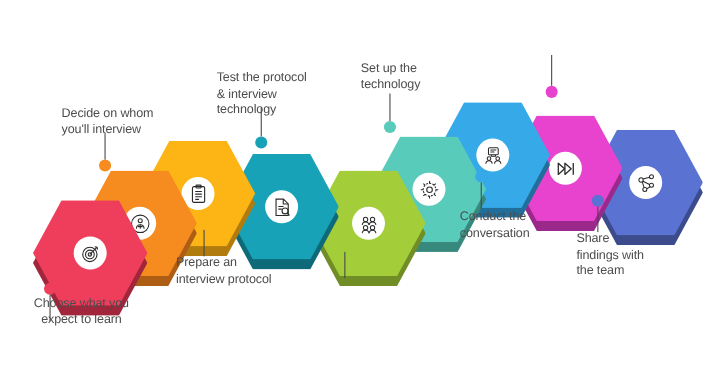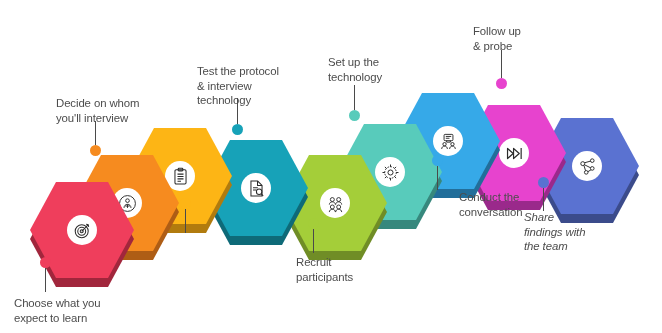--- a/index.html
+++ b/index.html
@@ -63,21 +63,21 @@
             <path d="M11 13 L19 5"></path>
             <path d="M16.6 4.2 L19.2 4.8 L19.8 7.4"></path>
           </svg>
         </div>
       </div>
     </div>
     <div class="conn down" style="left: 40px; top: 257px; z-index: 40;">
       <div class="dot" style="background: rgb(239, 62, 92);"></div>
       <div class="stem" style="height: 24px; top: 11px;"></div>
     </div>
-    <div class="label right" style="left: 14px; top: 296px; width: 120px; color: rgb(76, 76, 76); z-index: 45;">Choose what you
+    <div class="label right" style="left: 14px; top: 269px; width: 120px; color: rgb(76, 76, 76); z-index: 45; text-align: center;">Choose what you
 expect to learn</div>
     <div class="step" style="left: 75px; top: 155px; z-index: 29;">
       <div class="hexwrap">
         <div class="hexshadow" style="background: rgb(217, 116, 26);"></div>
         <div class="hex" style="background: rgb(246, 139, 31);"></div>
         <div class="hexicon">
           <svg width="19" height="19" viewBox="0 0 24 24" fill="none" stroke="#2b2b2b" stroke-width="1.2">
             <circle cx="12" cy="12" r="10"></circle>
             <circle cx="12" cy="8.4" r="2.3"></circle>
             <path d="M7.6 17.6c0-2.7 2-4.6 4.4-4.6s4.4 1.9 4.4 4.6"></path>
@@ -103,20 +103,22 @@
             <rect x="9" y="1.7" width="6" height="3.2" rx="1"></rect>
             <path d="M8.2 9h7.6M8.2 12h7.6M8.2 15h7.6M8.2 18h4.4"></path>
           </svg>
         </div>
       </div>
     </div>
     <div class="conn down" style="left: 180px; top: 198px; z-index: 40;">
       <div class="dot" style="background: rgb(253, 181, 21);"></div>
       <div class="stem" style="height: 24px; top: 11px;"></div>
     </div>
+    <div class="label right" style="left: 160px; top: 232px; width: 130px; color: rgb(76, 76, 76); z-index: 45;">Prepare an
+interview protocol</div>
     <div class="step" style="left: 204px; top: 140px; z-index: 27;">
       <div class="hexwrap">
         <div class="hexshadow" style="background: rgb(18, 132, 150);"></div>
         <div class="hex" style="background: rgb(23, 162, 184);"></div>
         <div class="hexicon">
           <svg width="19" height="19" viewBox="0 0 24 24" fill="none" stroke="#2b2b2b" stroke-width="1.3">
             <path d="M5 2.6h8.5L19 8.1v13.3H5z"></path>
             <path d="M13.3 2.6v5.6H19"></path>
             <path d="M7.6 11h6M7.6 14h4"></path>
             <circle cx="15.3" cy="16.1" r="3.4" fill="#fff"></circle>
@@ -147,22 +149,20 @@
             <circle cx="16" cy="16.4" r="2.5"></circle>
             <path d="M12.2 22.8c0-2.1 1.7-3.5 3.8-3.5s3.8 1.4 3.8 3.5"></path>
           </svg>
         </div>
       </div>
     </div>
     <div class="conn down" style="left: 308px; top: 218px; z-index: 40;">
       <div class="dot" style="background: rgb(164, 206, 57);"></div>
       <div class="stem" style="height: 24px; top: 11px;"></div>
     </div>
-    <div class="label right" style="left: 296px; top: 255px; width: 110px; color: rgb(76, 76, 76); z-index: 45;">Recruit
-participants</div>
     <div class="step" style="left: 338px; top: 124px; z-index: 25;">
       <div class="hexwrap">
         <div class="hexshadow" style="background: rgb(69, 170, 156);"></div>
         <div class="hex" style="background: rgb(88, 203, 187);"></div>
         <div class="hexicon">
           <svg width="19" height="19" viewBox="0 0 24 24" fill="none" stroke="#2b2b2b" stroke-width="1.25">
             <circle cx="12" cy="12" r="3.2"></circle>
             <path d="M12 1.9v3M12 19.1v3M22.1 12h-3M4.9 12h-3M19.1 4.9l-2.1 2.1M7 17l-2.1 2.1M19.1 19.1L17 17M7 7L4.9 4.9"></path>
             <circle cx="12" cy="12" r="7.3" stroke-dasharray="2.1 1.6"></circle>
           </svg>
@@ -189,56 +189,54 @@
             <path d="M13.4 21.4c0-2.1 1.6-3.6 3.6-3.6s3.6 1.5 3.6 3.6"></path>
             <circle cx="17" cy="15.4" r="2.1"></circle>
           </svg>
         </div>
       </div>
     </div>
     <div class="conn down" style="left: 432px; top: 155px; z-index: 40;">
       <div class="dot" style="background: rgb(54, 169, 232);"></div>
       <div class="stem" style="height: 24px; top: 11px;"></div>
     </div>
-    <div class="label right" style="left: 418px; top: 190px; width: 116px; color: rgb(76, 76, 76); z-index: 45; margin-left: 41px;">Conduct the
+    <div class="label right" style="left: 418px; top: 190px; width: 116px; color: rgb(76, 76, 76); z-index: 45;">Conduct the
 conversation</div>
     <div class="step" style="left: 462px; top: 105px; z-index: 23;">
       <div class="hexwrap">
         <div class="hexshadow" style="background: rgb(193, 51, 174);"></div>
         <div class="hex" style="background: rgb(231, 67, 206);"></div>
         <div class="hexicon">
           <svg width="19" height="19" viewBox="0 0 24 24" fill="none" stroke="#2b2b2b" stroke-width="1.5" stroke-linejoin="round">
             <path d="M3.2 5.6 L10.4 12 L3.2 18.4 Z"></path>
             <path d="M10.8 5.6 L18 12 L10.8 18.4 Z"></path>
             <path d="M20.4 5.2v13.6"></path>
           </svg>
         </div>
       </div>
     </div>
     <div class="conn up" style="left: 496px; top: 78px; z-index: 40;">
       <div class="dot" style="background: rgb(231, 67, 206);"></div>
       <div class="stem" style="height: 28px; top: -28px;"></div>
     </div>
-    <div class="label right" style="left: 473px; top: 24px; width: 100px; color: rgb(76, 76, 76); z-index: 45;">Follow up
-&amp; probe</div>
     <div class="step" style="left: 535px; top: 118px; z-index: 22;">
       <div class="hexwrap">
         <div class="hexshadow" style="background: rgb(74, 94, 174);"></div>
         <div class="hex" style="background: rgb(90, 114, 209);"></div>
         <div class="hexicon">
           <svg width="19" height="19" viewBox="0 0 24 24" fill="none" stroke="#2b2b2b" stroke-width="1.2">
             <circle cx="6" cy="8.4" r="2.5"></circle>
             <circle cx="18" cy="4.6" r="2.3"></circle>
             <circle cx="18" cy="14.4" r="2.3"></circle>
             <circle cx="10.4" cy="19.4" r="2.3"></circle>
             <path d="M8.3 7.3L15.8 5.2M8.2 9.8l7.6 3.8M7.5 10.6l2 6.6M16.4 16.2l-4 2.4"></path>
           </svg>
         </div>
       </div>
     </div>
     <div class="conn down" style="left: 538px; top: 177px; z-index: 40;">
       <div class="dot" style="background: rgb(90, 114, 209);"></div>
       <div class="stem" style="height: 23px; top: 11px;"></div>
     </div>
-    <div class="label right" style="left: 524px; top: 210px; width: 108px; color: rgb(76, 76, 76); z-index: 45; font-style: italic;">Share
+    <div class="label right" style="left: 524px; top: 210px; width: 108px; color: rgb(76, 76, 76); z-index: 45;">Share
 findings with
 the team</div>
   </div>
 
 </body></html>

